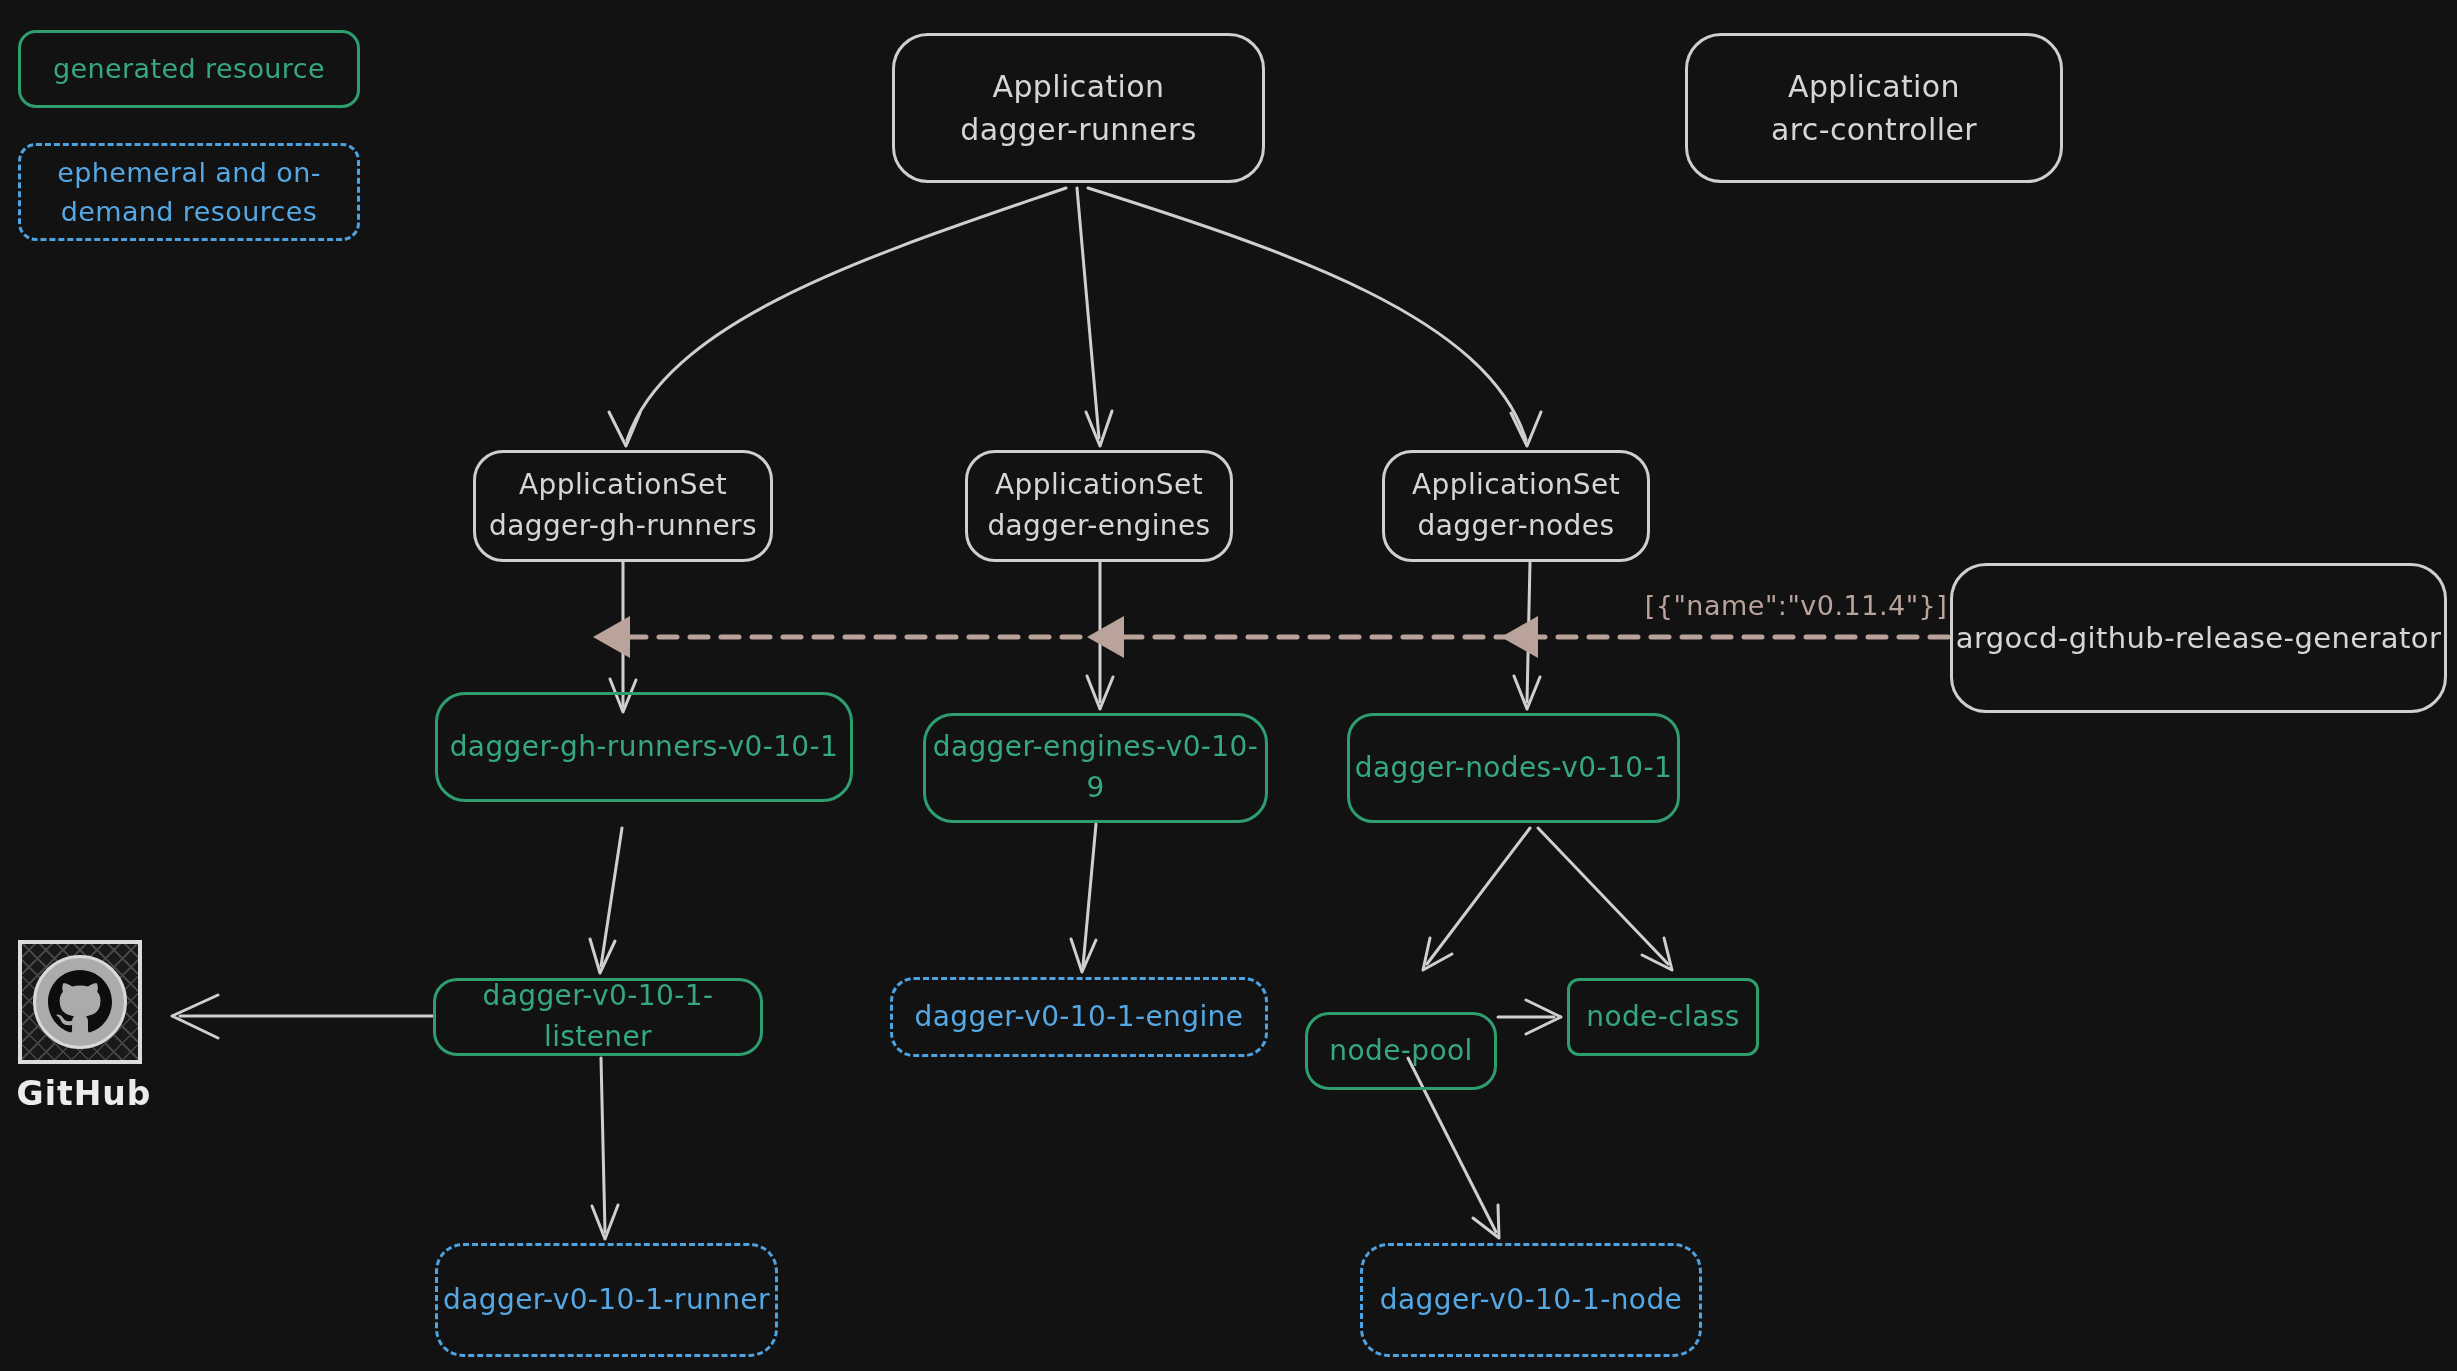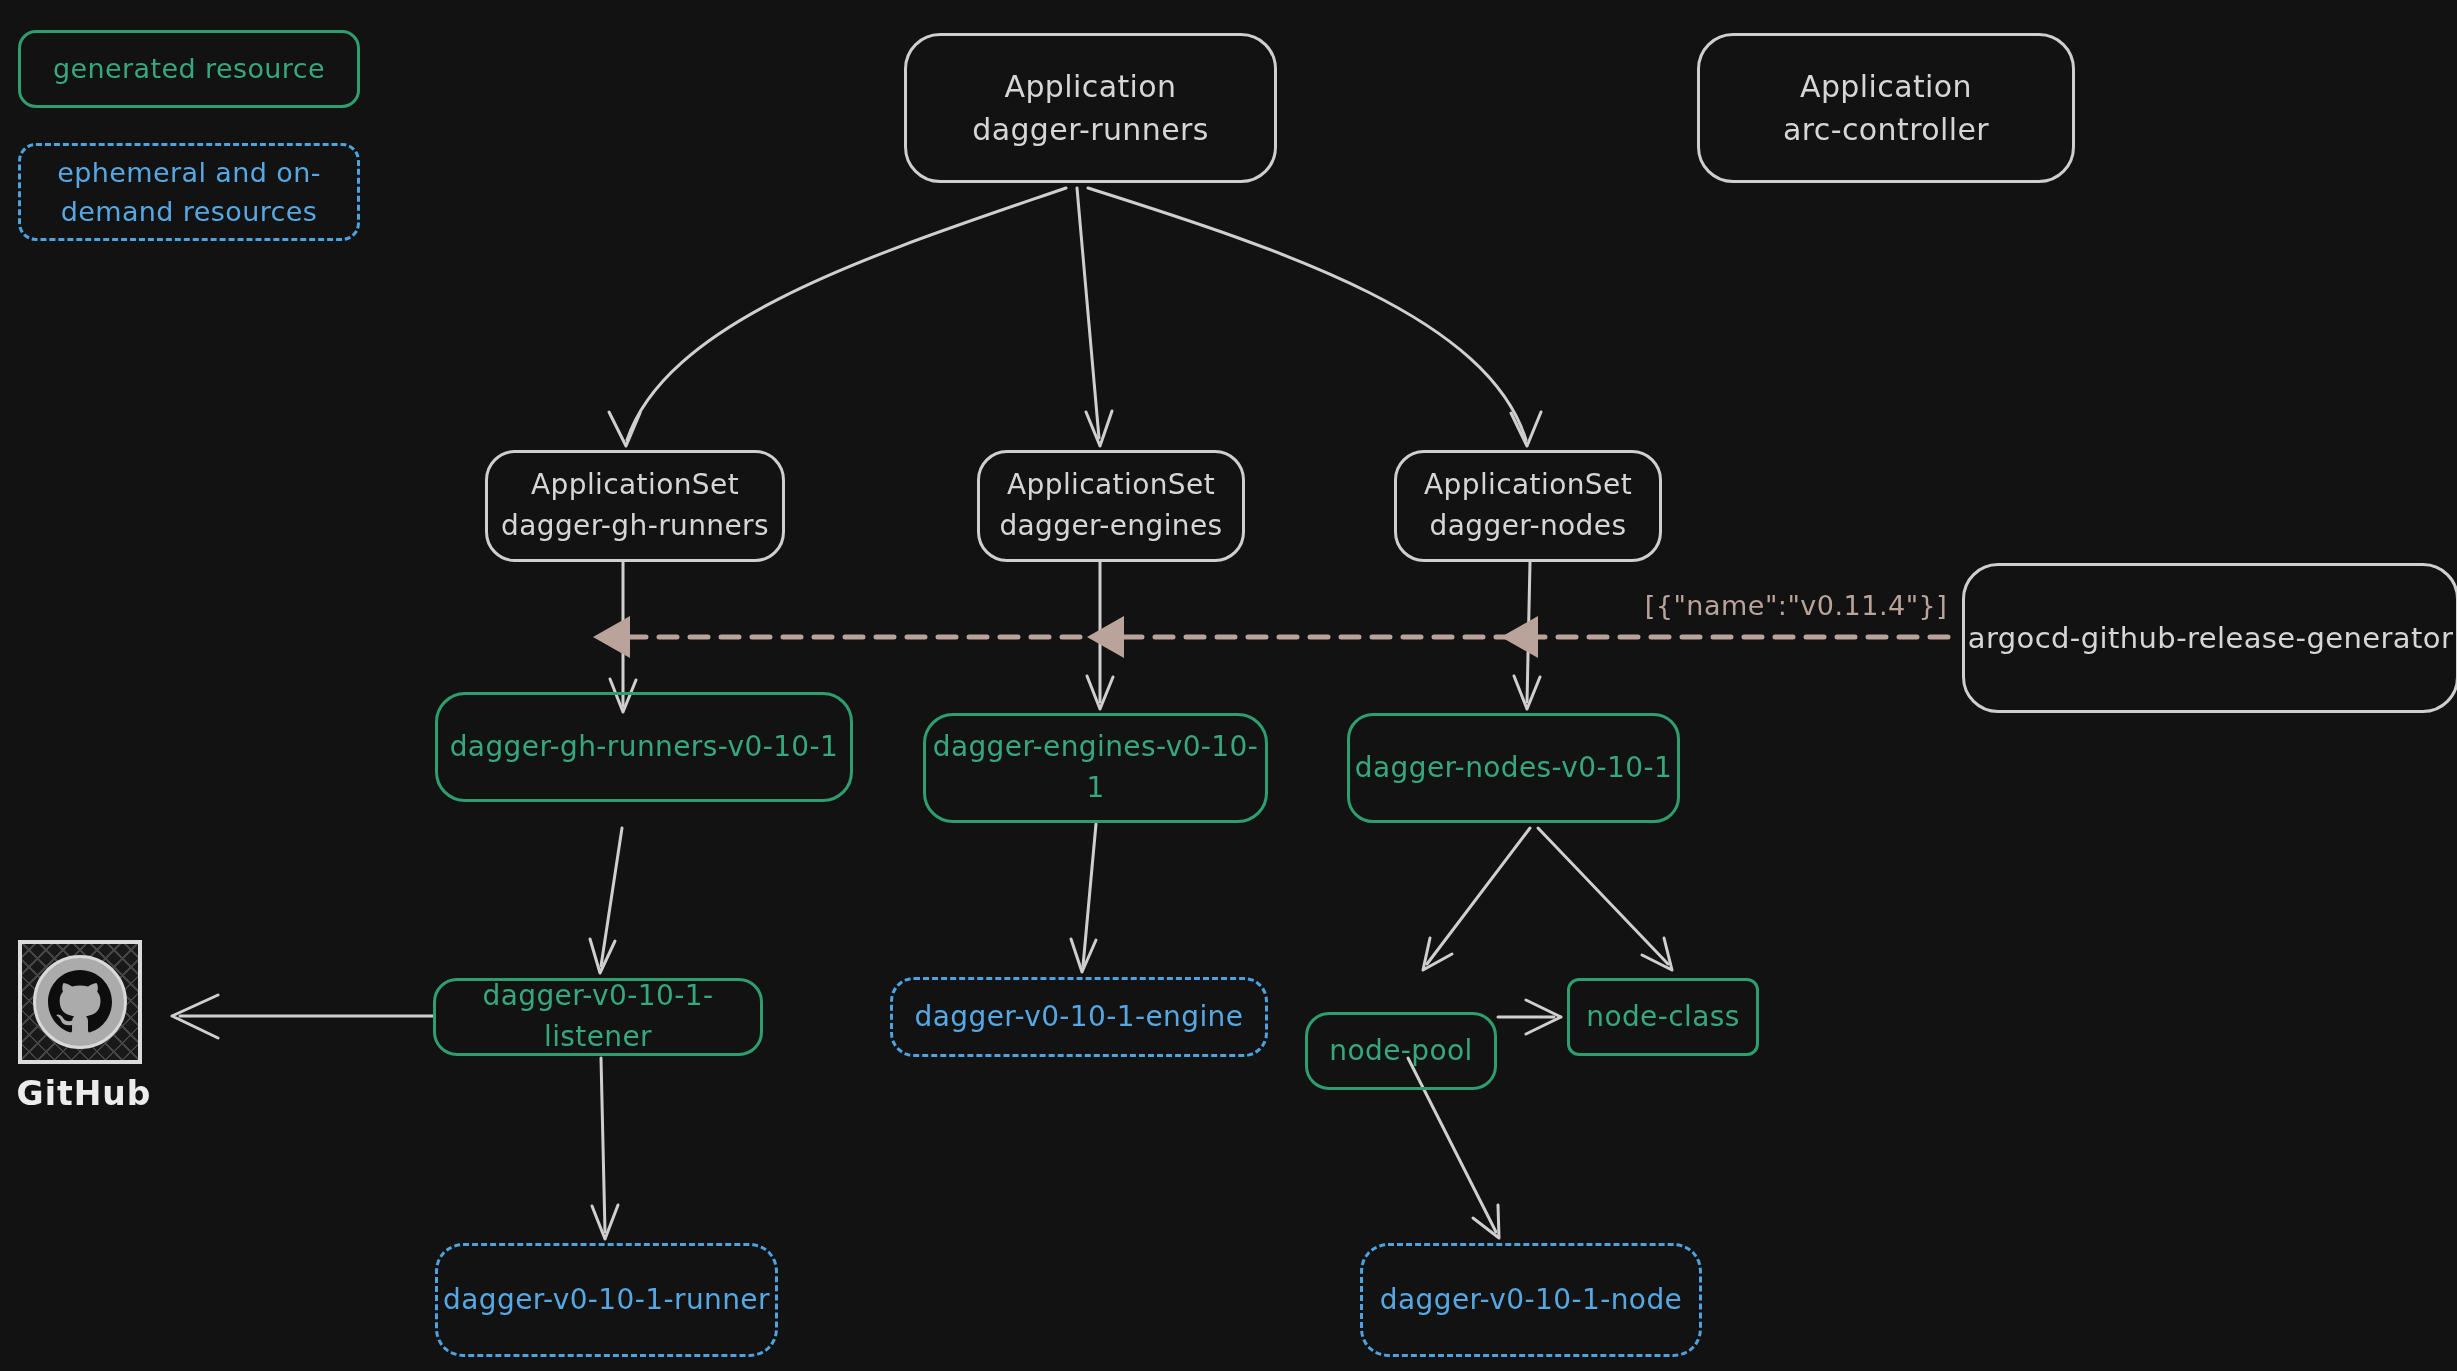--- a/index.html
+++ b/index.html
@@ -6,21 +6,21 @@
   .canvas{
     position:relative;width:2457px;height:1371px;background:#121212;overflow:hidden;
     font-family:"DejaVu Sans","Liberation Sans",sans-serif;
   }
   .wires{position:absolute;left:0;top:0;width:2457px;height:1371px;}
   .box{
     position:absolute;display:flex;align-items:center;justify-content:center;
     text-align:center;white-space:pre-line;box-sizing:border-box;
     border:3px solid;font-size:28px;line-height:1.45;letter-spacing:.4px;
   }
-  .white{border-color:#cfcfcf;color:#d6d6d6;margin-left:12px;}
+  .white{border-color:#cfcfcf;color:#d6d6d6;}
   .green{border-color:#2f9e6e;color:#36a87d;}
   .blue{border-color:#4da2e0;color:#55a8e4;border-style:dashed;}
   .legend{font-size:27px;}
   .lbl{position:absolute;text-align:center;}
   .tan{color:#b9a39a;}
   .gh-square{
     position:absolute;left:18px;top:940px;width:124px;height:124px;box-sizing:border-box;
     border:4px solid #dcdcdc;
     background:
       repeating-linear-gradient(45deg,transparent 0 10px,#454545 10px 12px),
@@ -124,21 +124,21 @@
 dagger-gh-runners</div>
   <div class="box white" style="left:965px;top:450px;width:268px;height:112px;border-radius:30px;">ApplicationSet
 dagger-engines</div>
   <div class="box white" style="left:1382px;top:450px;width:268px;height:112px;border-radius:30px;">ApplicationSet
 dagger-nodes</div>
 
   <div class="box white" style="left:1950px;top:563px;width:497px;height:150px;border-radius:36px;font-size:29px;">argocd-github-release-generator</div>
   <div class="lbl tan json-label">[{"name":"v0.11.4"}]</div>
 
   <div class="box green" style="left:435px;top:692px;width:418px;height:110px;border-radius:30px;">dagger-gh-runners-v0-10-1</div>
-  <div class="box green" style="left:923px;top:713px;width:345px;height:110px;border-radius:30px;">dagger-engines-v0-10-1</div>
+  <div class="box green" style="left:923px;top:713px;width:345px;height:110px;border-radius:30px;">dagger-engines-v0-10-9</div>
   <div class="box green" style="left:1347px;top:713px;width:333px;height:110px;border-radius:26px;text-align:right;">dagger-nodes-v0-10-1</div>
 
   <div class="box green" style="left:433px;top:978px;width:330px;height:78px;border-radius:24px;">dagger-v0-10-1-listener</div>
   <div class="box blue" style="left:890px;top:977px;width:378px;height:80px;border-radius:24px;">dagger-v0-10-1-engine</div>
   <div class="box green" style="left:1305px;top:978px;width:192px;height:78px;border-radius:24px;margin-top:34px;">node-pool</div>
   <div class="box green" style="left:1567px;top:978px;width:192px;height:78px;border-radius:12px;">node-class</div>
 
   <div class="box blue" style="left:435px;top:1243px;width:343px;height:114px;border-radius:28px;">dagger-v0-10-1-runner</div>
   <div class="box blue" style="left:1360px;top:1243px;width:342px;height:114px;border-radius:28px;">dagger-v0-10-1-node</div>
 

